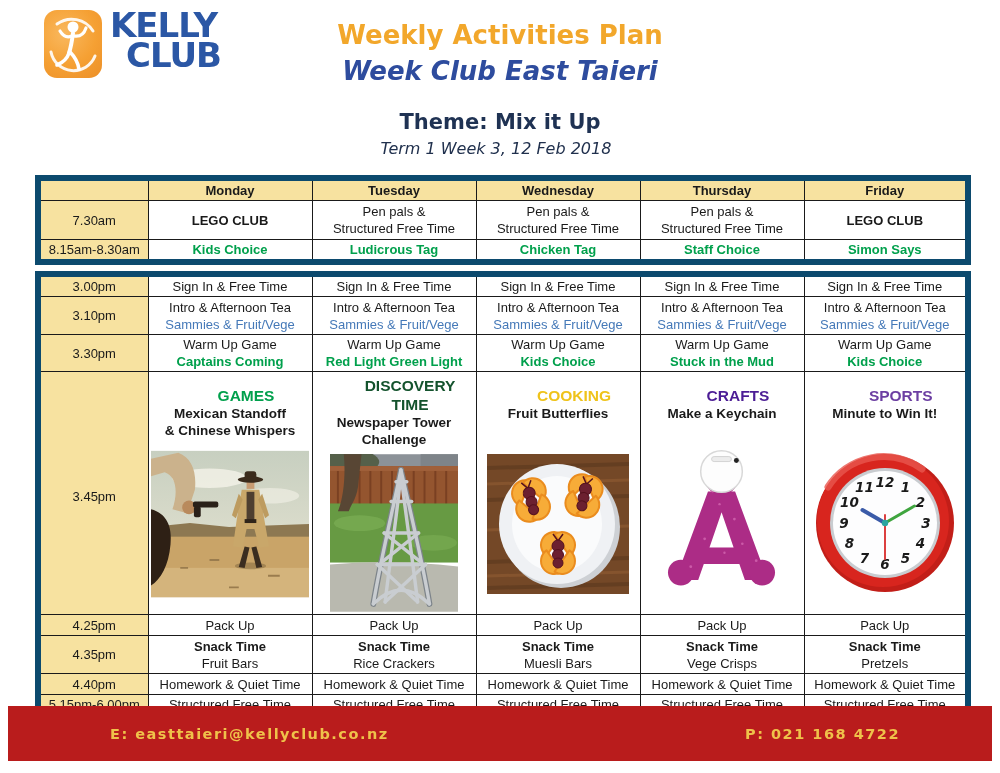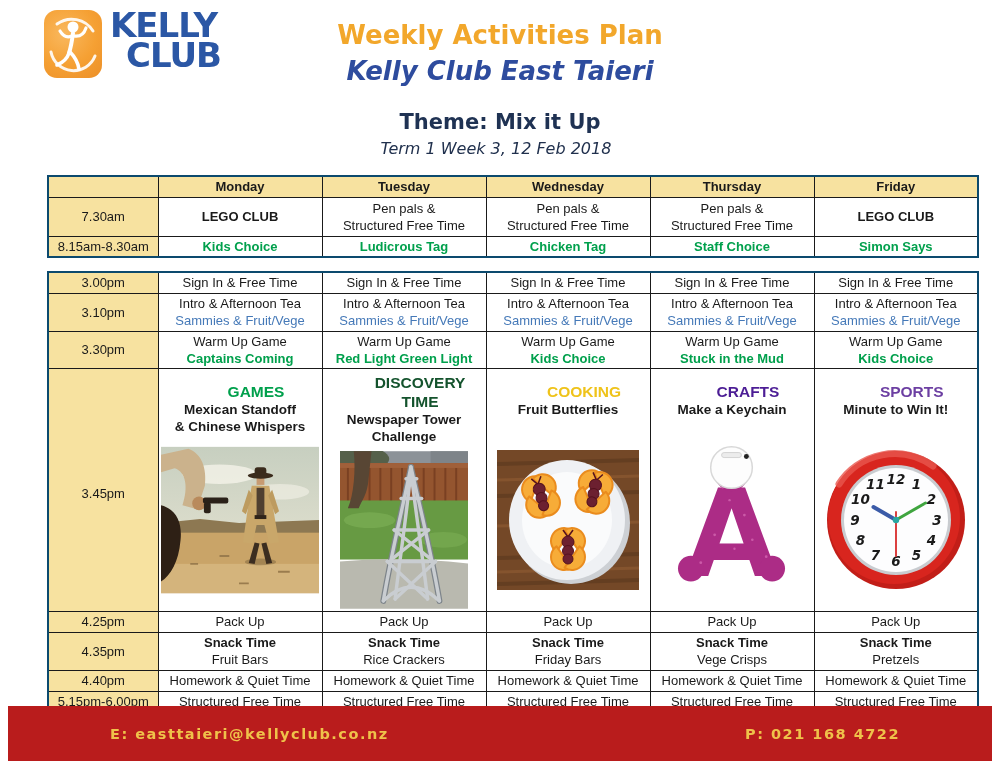--- a/index.html
+++ b/index.html
@@ -32,22 +32,22 @@
   .theme {
     position:absolute; left:0; right:0; top:110px; text-align:center;
     font-family:"DejaVu Sans", sans-serif; font-weight:bold; font-size:21px; color:#1F3253;
   }
   .term {
     position:absolute; left:0; right:8px; top:139px; text-align:center;
     font-family:"DejaVu Sans", sans-serif; font-style:italic; font-size:16px; color:#20304d;
   }
   
   table.plan {
-    position:absolute; left:47px; width:930px; border-collapse:collapse; table-layout:fixed;
-    border:2px solid #0c4a6e; background:#fff;
+    position:absolute; left:35px; width:930px; border-collapse:collapse; table-layout:fixed;
+    border:6px solid #0c4a6e; background:#fff;
   }
   table.plan td { border:1.5px solid #1a1a1a; text-align:center; vertical-align:middle;
     font-size:13px; line-height:17px; padding:1px 2px; }
   .morning { top:175px; }
   .afternoon { top:271px;border-radius:13px; }
   .gold { background:#F7E2A0; }
   .day-head { font-weight:bold; font-size:14.5px; }
   .time-cell { font-size:13px; }
   .vtop { vertical-align:top; padding-top:2px; }
   .b { font-weight:bold; }
@@ -82,21 +82,21 @@
         <path d="M28,26 C23,28 19,26 16,21" fill="none" stroke="#ffffff" stroke-width="3.2" stroke-linecap="round"></path>
         <path d="M30,26 C36,27 40,24 42,18" fill="none" stroke="#ffffff" stroke-width="3.2" stroke-linecap="round"></path>
         <path d="M25,43 C23,49 18,53 13,55" fill="none" stroke="#ffffff" stroke-width="3.6" stroke-linecap="round"></path>
         <path d="M26,42 C31,47 34,53 35,59" fill="none" stroke="#ffffff" stroke-width="3.6" stroke-linecap="round"></path>
       </svg>
     </div>
     <div class="logo-word"><span class="w1">KELLY</span><span class="w2">CLUB</span></div>
   </div>
 
   <div class="main-title">Weekly Activities Plan</div>
-  <div class="subtitle">Kelly Club East Taieri</div>
+  <div class="subtitle">Week Club East Taieri</div>
   <div class="theme">Theme: Mix it Up</div>
   <div class="term">Term 1 Week 3, 12 Feb 2018</div>
 
   <table class="plan morning">
     <colgroup>
         <col style="width:110px">
         <col style="width:164px">
         <col style="width:164px">
         <col style="width:164px">
         <col style="width:164px">
@@ -442,21 +442,21 @@
       <td>
             <div class="b">Snack Time</div>
             <div>Fruit Bars</div>
           </td>
       <td>
             <div class="b">Snack Time</div>
             <div>Rice Crackers</div>
           </td>
       <td>
             <div class="b">Snack Time</div>
-            <div>Friday Bars</div>
+            <div>Muesli Bars</div>
           </td>
       <td>
             <div class="b">Snack Time</div>
             <div>Vege Crisps</div>
           </td>
       <td>
             <div class="b">Snack Time</div>
             <div>Pretzels</div>
           </td>
     </tr>

